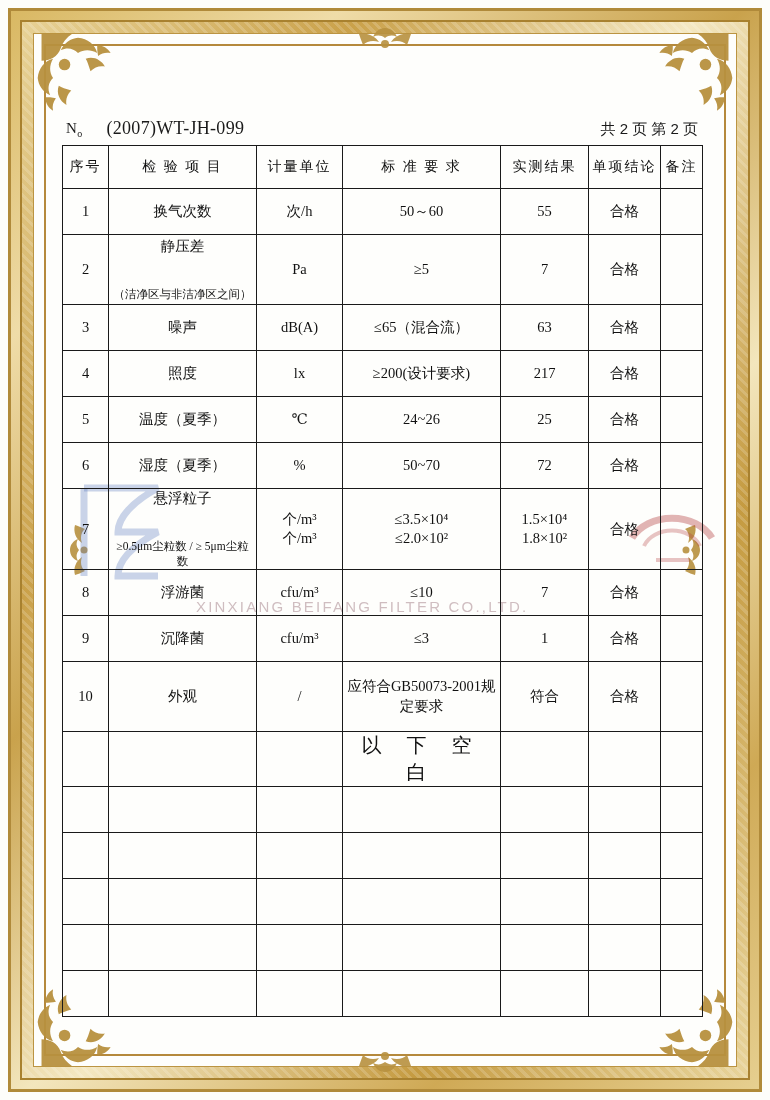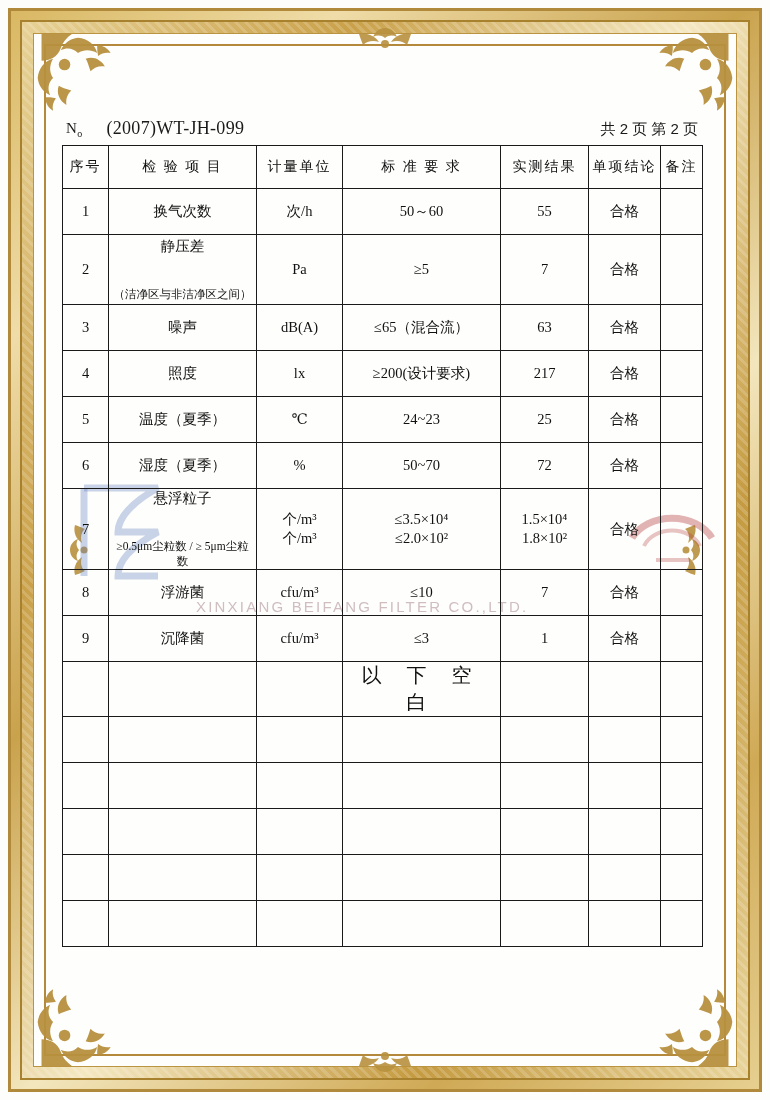--- a/index.html
+++ b/index.html
@@ -382,21 +382,21 @@
           <td>≥200(设计要求)</td>
           <td>217</td>
           <td>合格</td>
           <td></td>
         </tr>
 
         <tr>
           <td>5</td>
           <td>温度（夏季）</td>
           <td>℃</td>
-          <td>24~23</td>
+          <td>24~26</td>
           <td>25</td>
           <td>合格</td>
           <td></td>
         </tr>
 
         <tr>
           <td>6</td>
           <td>湿度（夏季）</td>
           <td>%</td>
           <td>50~70</td>
@@ -446,20 +446,31 @@
         <tr>
           <td>9</td>
           <td>沉降菌</td>
           <td>cfu/m³</td>
           <td>≤3</td>
           <td>1</td>
           <td>合格</td>
           <td></td>
         </tr>
 
+        <tr class="tall">
+          <td>10</td>
+          <td>外观</td>
+          <td>/</td>
+          <td>
+            <span class="two-line">应符合GB50073-2001规定要求</span>
+          </td>
+          <td>符合</td>
+          <td>合格</td>
+          <td></td>
+        </tr>
 
         <tr class="blank-row">
           <td></td>
           <td></td>
           <td></td>
           <td>
             <span class="blank-note">以 下 空 白</span>
           </td>
           <td></td>
           <td></td>

